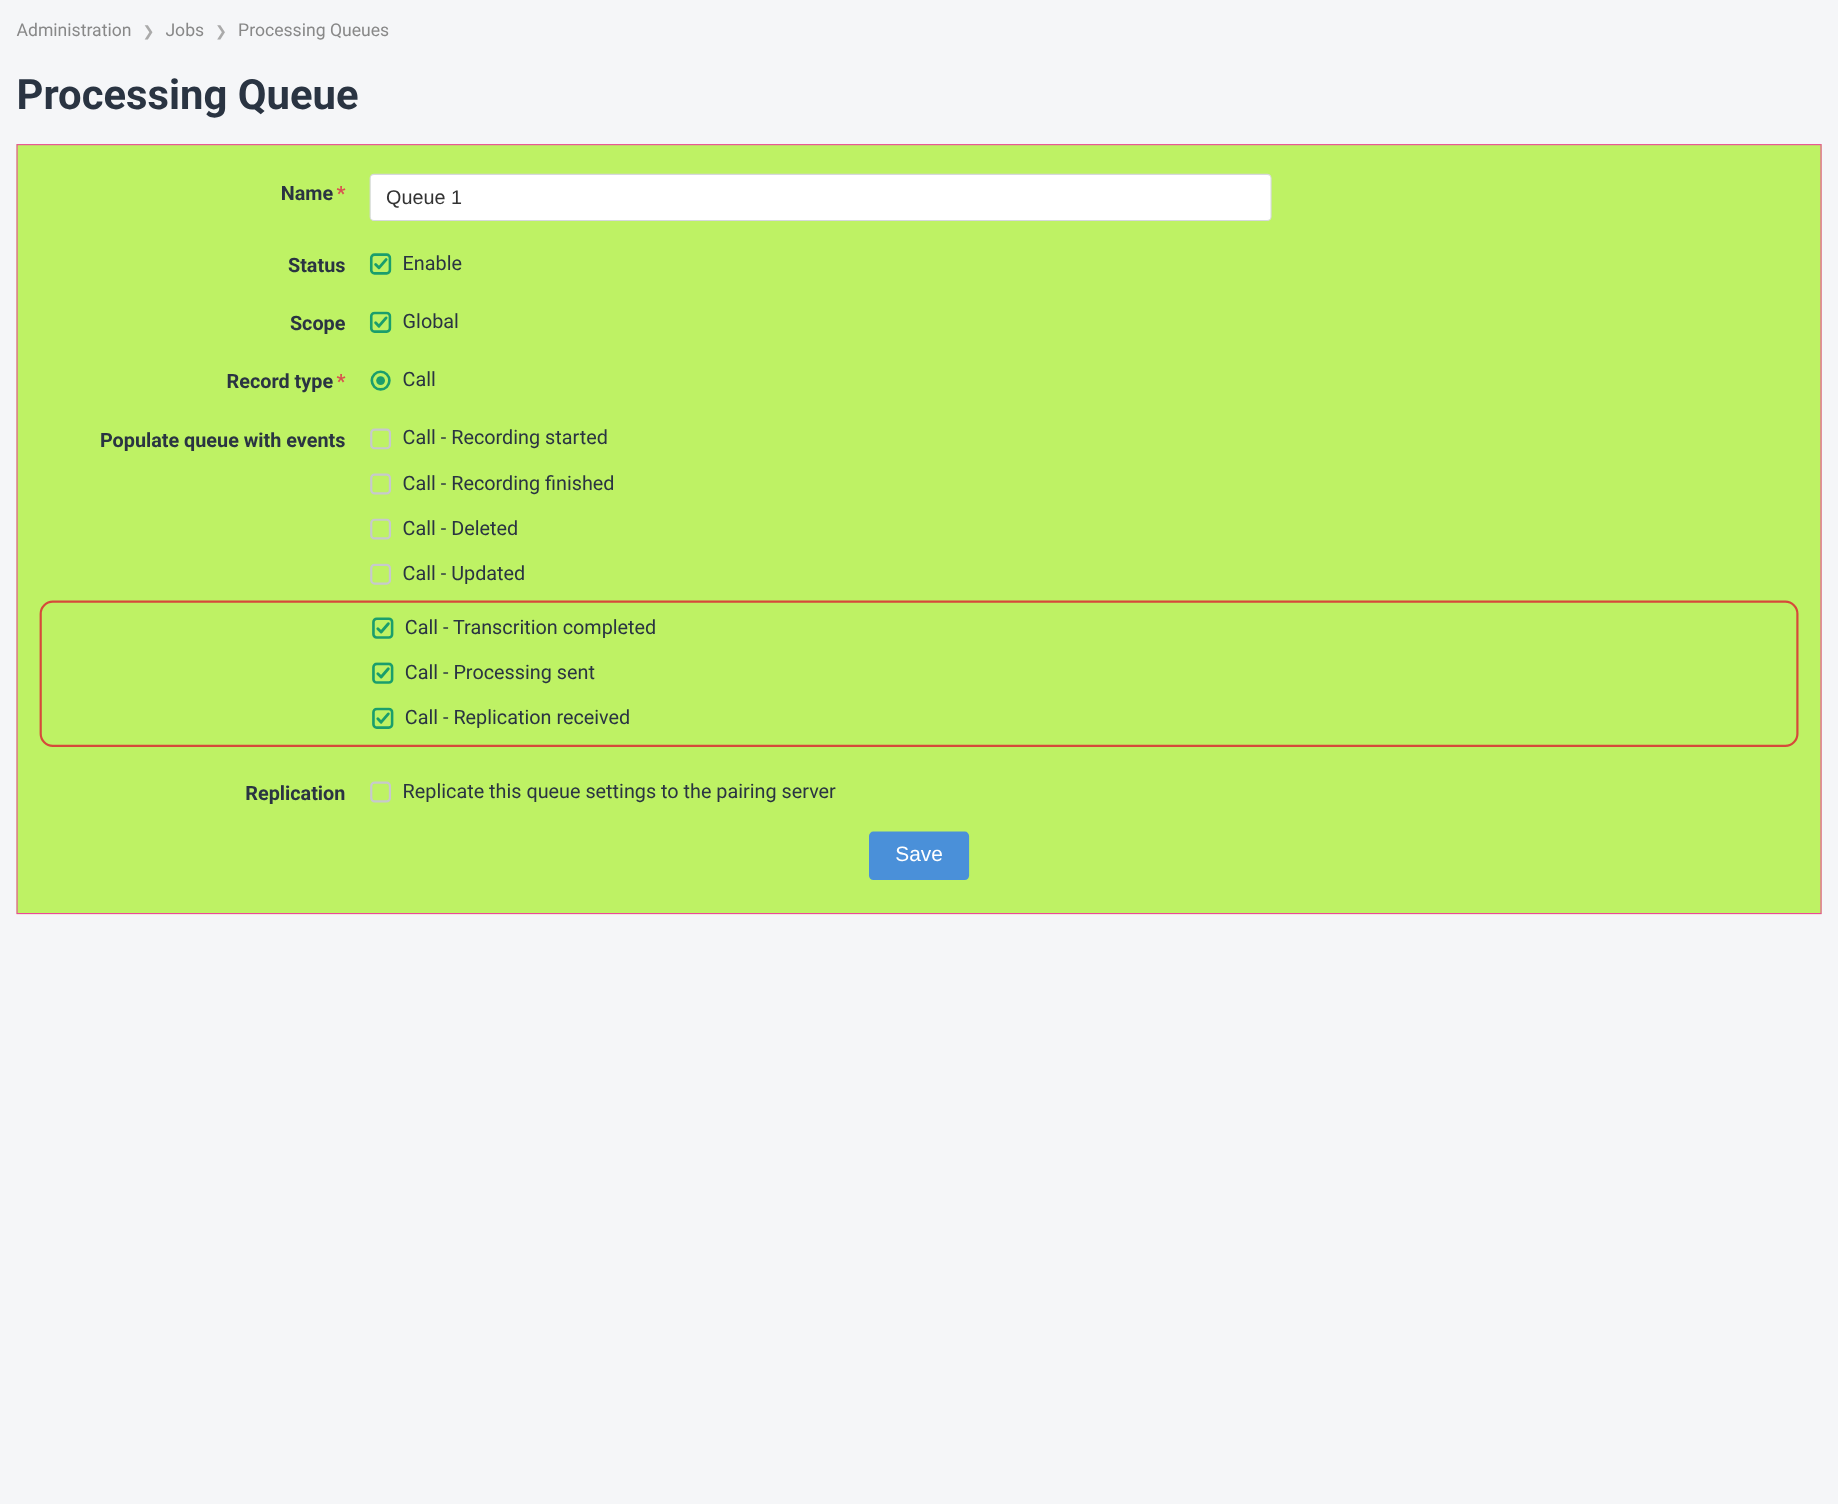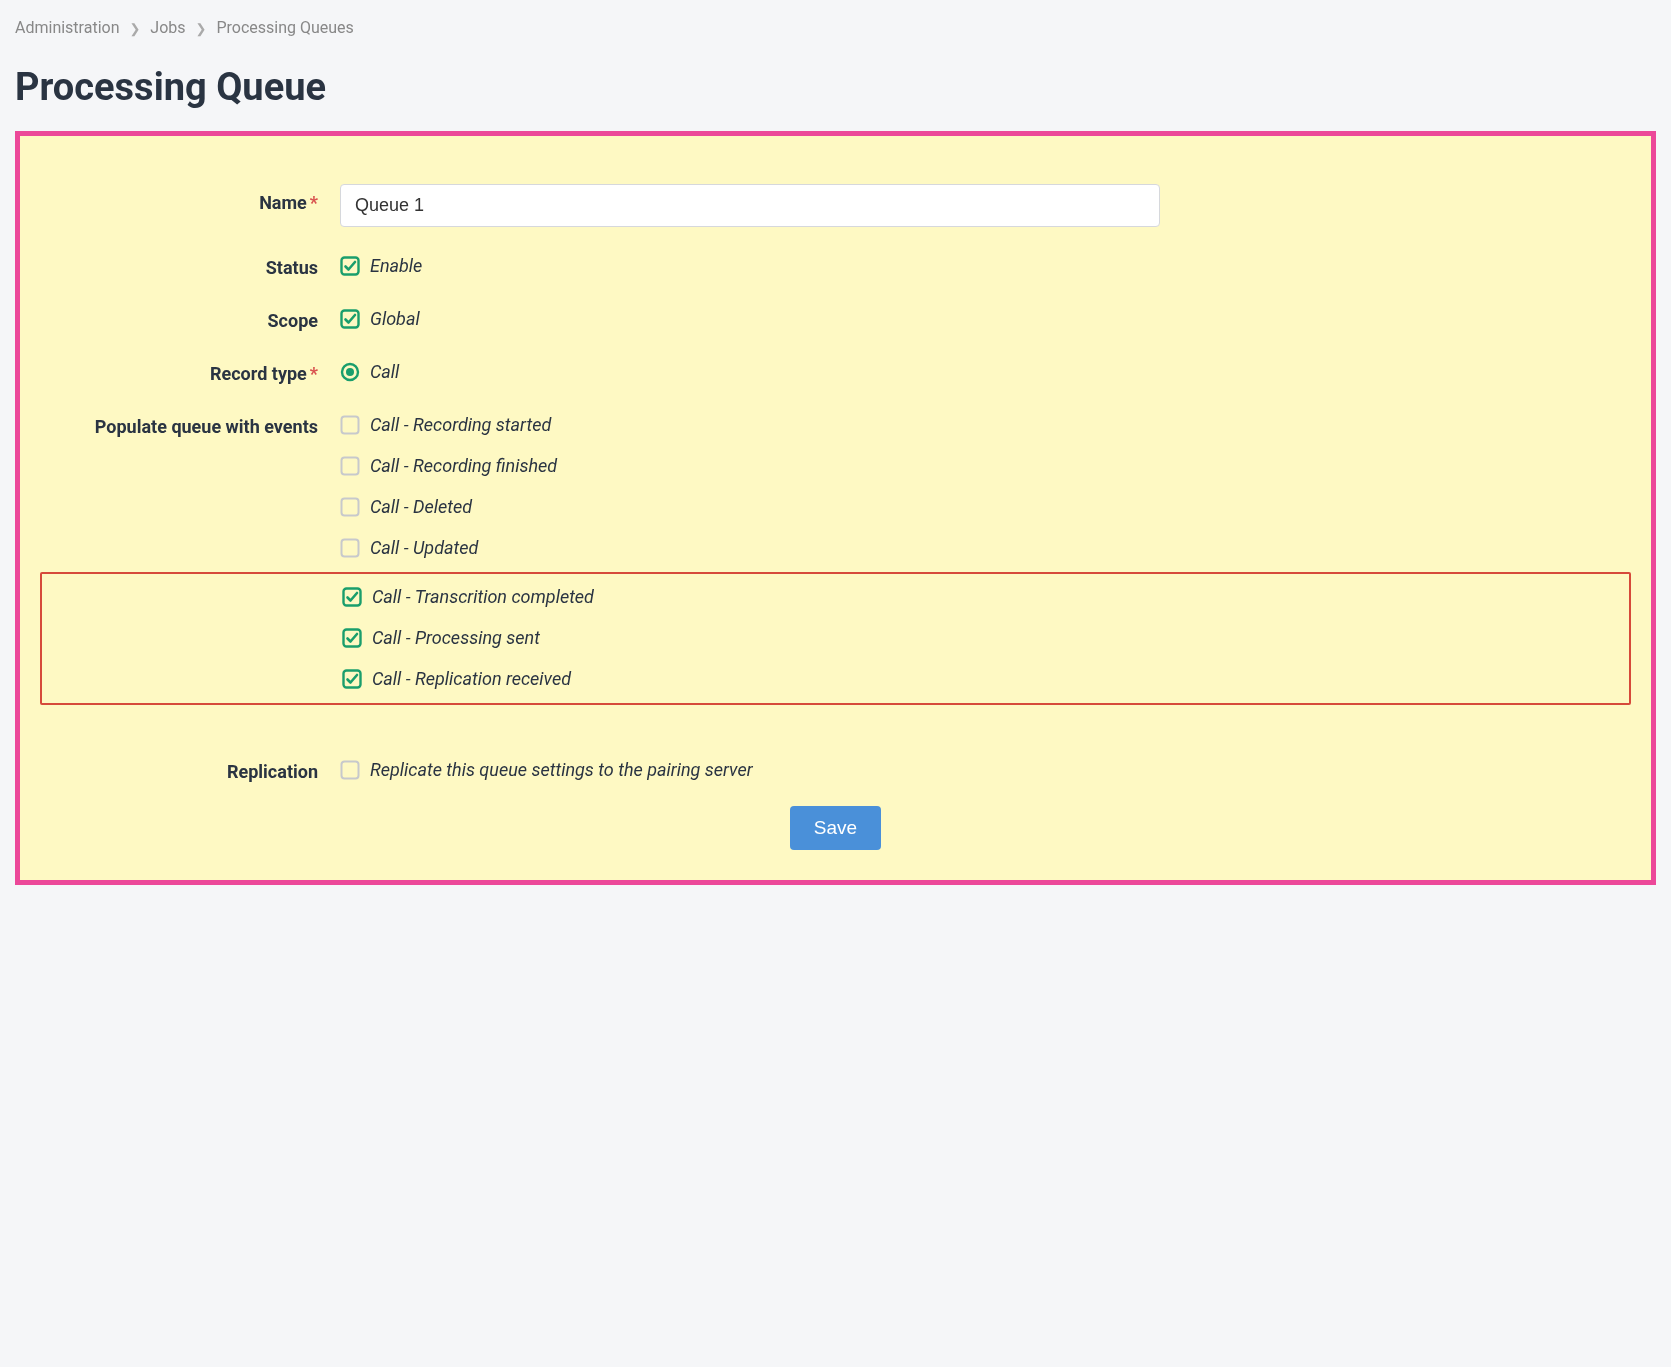--- a/index.html
+++ b/index.html
@@ -27,23 +27,23 @@
       margin: 0 6px;
       font-size: 13px;
     }
     .page-title {
       font-size: 38px;
       font-weight: 700;
       color: #2a3442;
       margin-bottom: 22px;
     }
     .panel {
-      background-color: #fef9c3;
-      border: 5px solid #ec4899;
-      padding: 48px 20px 30px 20px;
+      background-color: #bef264;
+      border: 1px solid #ec4899;
+      padding: 26px 20px 30px 20px;
     }
     .form-row {
       display: flex;
       align-items: flex-start;
       margin-bottom: 22px;
     }
     .form-label {
       width: 300px;
       text-align: right;
       padding-right: 22px;
@@ -72,41 +72,40 @@
     }
     .checkbox-row, .radio-row {
       display: flex;
       align-items: center;
       gap: 10px;
       margin-bottom: 4px;
     }
     .checkbox-label, .radio-label {
       font-size: 18px;
       color: #2a3442;
-      font-style: italic;
     }
     .cb-svg { width: 20px; height: 20px; display: block; }
     .radio-svg { width: 20px; height: 20px; display: block; }
     .events-list .checkbox-row {
       margin-bottom: 20px;
     }
     .events-list .checkbox-row:last-child {
       margin-bottom: 0;
     }
     .highlight-box {
       border: 2px solid #d64a3a;
       position: relative;
       margin-left: -300px;
       padding-left: 300px;
       padding-top: 12px;
       padding-bottom: 14px;
       padding-right: 15px;
-      border-radius: 2px;
+      border-radius: 12px;
       margin-top: -6px;
-      margin-bottom: 26px;
+      margin-bottom: 2px;
     }
     .save-row {
       text-align: center;
       margin-top: 12px;
     }
     .save-button {
       background-color: #4a90d9;
       color: #fff;
       border: none;
       padding: 11px 24px;

